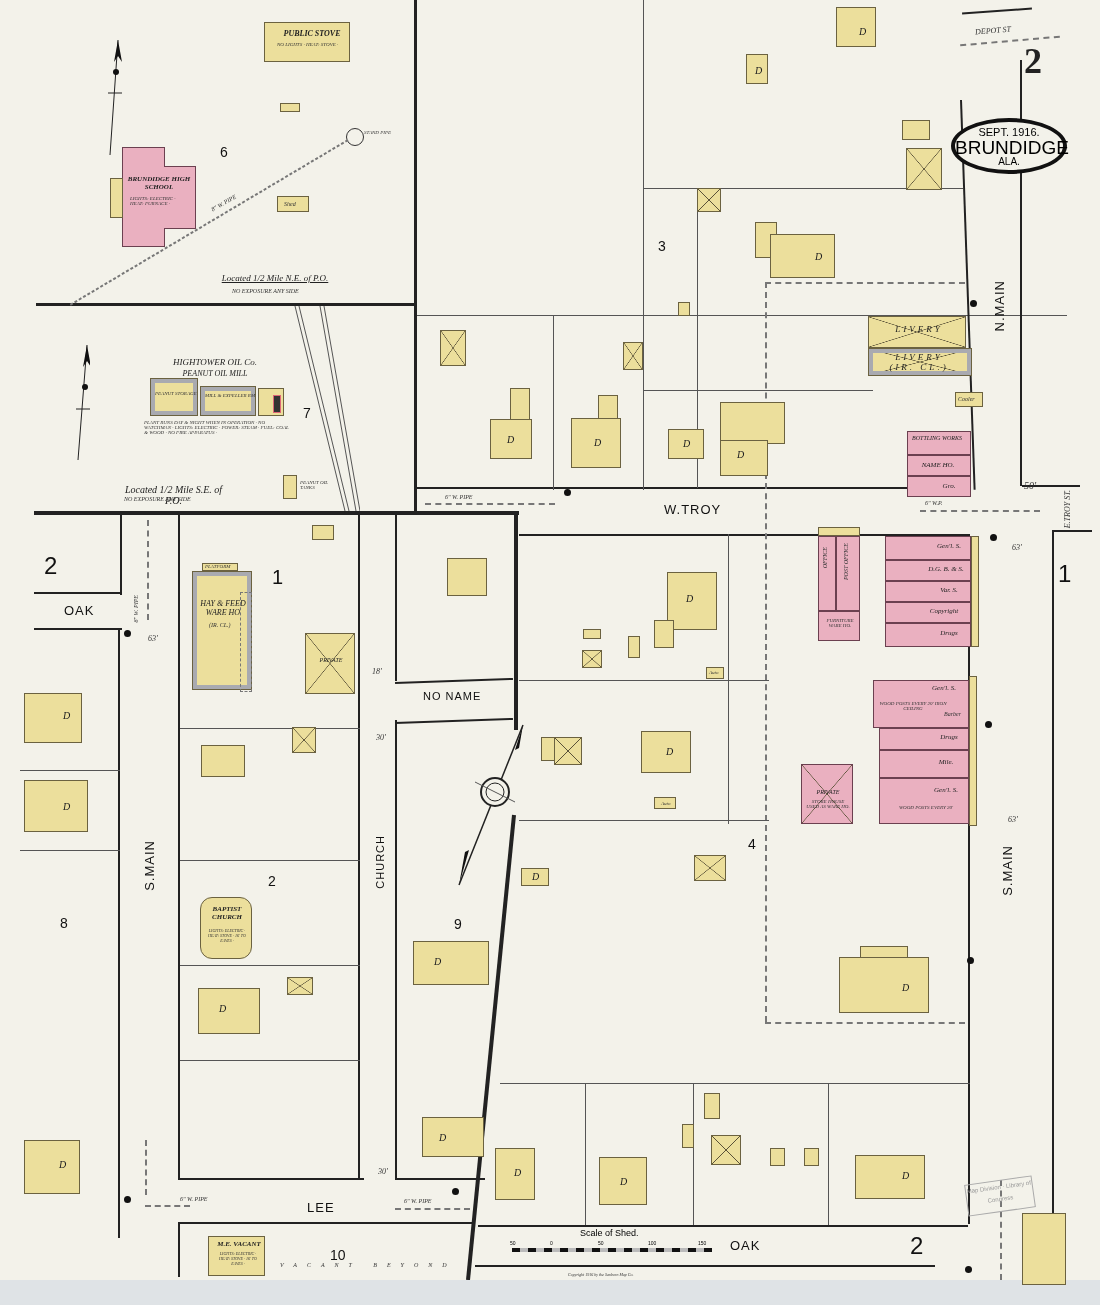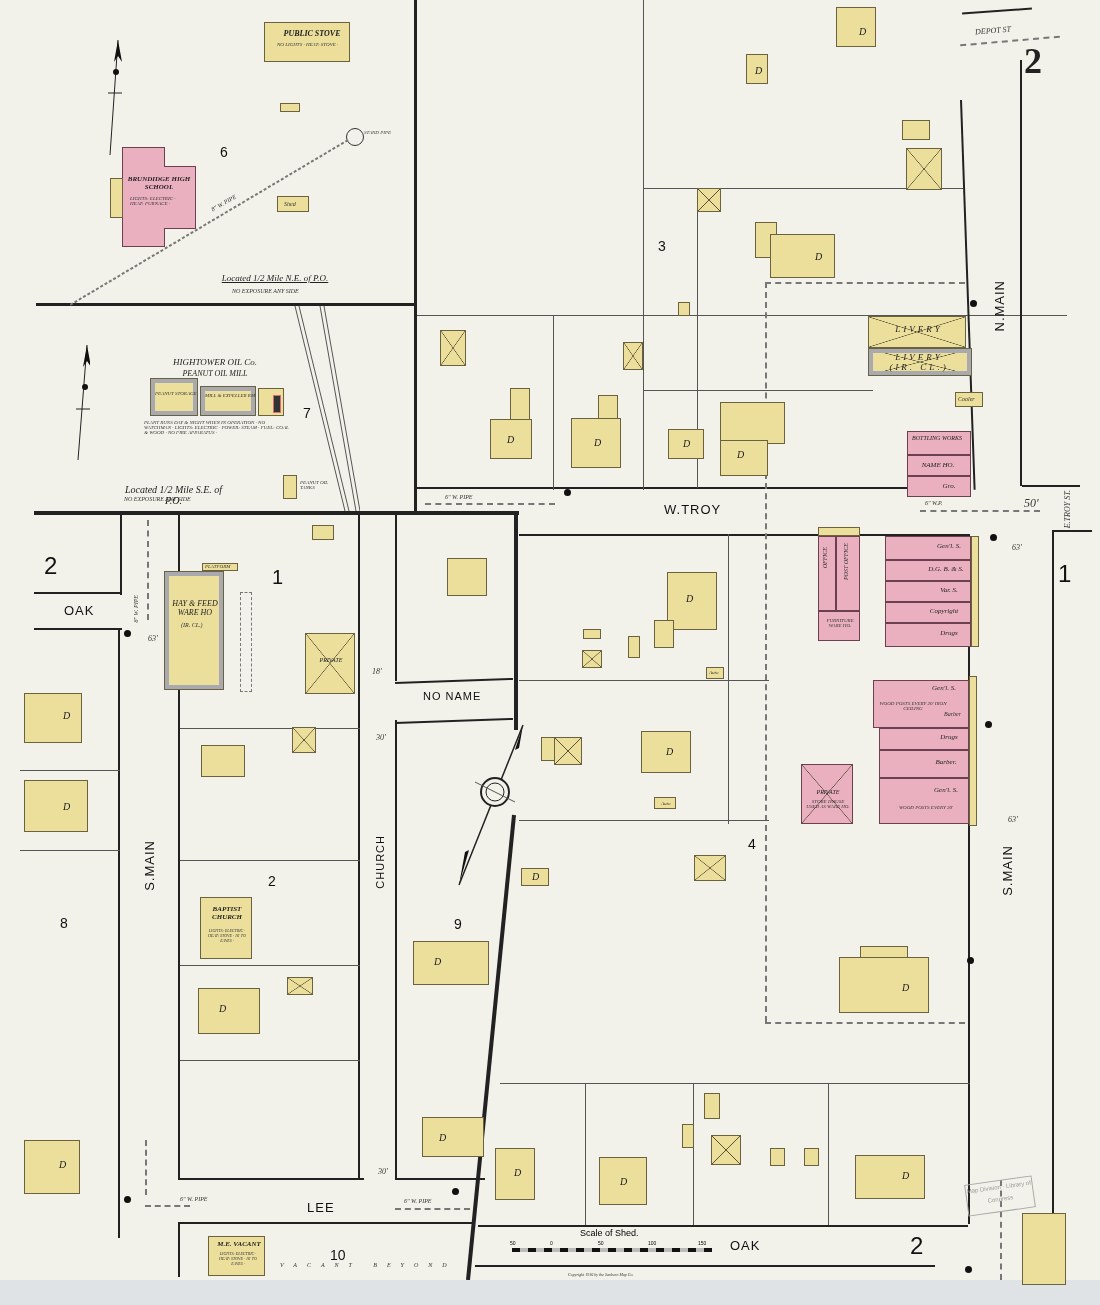--- a/index.html
+++ b/index.html
@@ -149,20 +149,25 @@
   <div class="thin" style="left:519px;top:680px;width:250px;height:1px;"></div>
   <div class="thin" style="left:519px;top:820px;width:250px;height:1px;"></div>
   <div class="thin" style="left:728px;top:534px;width:1px;height:290px;"></div>
   <div class="thin" style="left:500px;top:1083px;width:470px;height:1px;"></div>
   <div class="line" style="left:478px;top:1225px;width:490px;height:2px;"></div>
   <div class="line" style="left:475px;top:1265px;width:460px;height:2px;"></div>
   <div class="thin" style="left:585px;top:1083px;width:1px;height:142px;"></div>
   <div class="thin" style="left:693px;top:1083px;width:1px;height:142px;"></div>
   <div class="thin" style="left:828px;top:1083px;width:1px;height:142px;"></div>
 
+  <div class="abs" style="left:951px;top:118px;width:116px;height:56px;border:4px solid #111;border-radius:50%;box-sizing:border-box;background:#f3f2ea;">
+    <div class="abs" style="left:0;top:4px;width:108px;text-align:center;font-size:11px;font-family:'Liberation Sans',sans-serif;">SEPT. 1916.</div>
+    <div class="abs" style="left:0;top:15px;width:108px;text-align:center;font-size:19px;font-family:'Liberation Sans',sans-serif;">BRUNDIDGE</div>
+    <div class="abs" style="left:0;top:34px;width:108px;text-align:center;font-size:10px;font-family:'Liberation Sans',sans-serif;">ALA.</div>
+  </div>
   <div class="abs" style="left:1024px;top:40px;font-family:'Liberation Serif',serif;font-size:36px;font-weight:bold;color:#222;">2</div>
   <div class="tiny" style="left:975px;top:26px;font-size:8px;transform:rotate(-5deg);">DEPOT ST</div>
   <div class="dash" style="left:960px;top:40px;width:100px;transform:rotate(-5deg);"></div>
 
   <div class="street vert" style="left:992px;top:280px;">N.MAIN</div>
   <div class="street vert" style="left:1000px;top:845px;">S.MAIN</div>
   <div class="street vert" style="left:142px;top:840px;">S.MAIN</div>
   <div class="street" style="left:664px;top:502px;">W.TROY</div>
   <div class="tiny vert" style="left:1063px;top:490px;font-size:8px;">E.TROY ST.</div>
   <div class="street" style="left:64px;top:603px;">OAK</div>
@@ -265,21 +270,21 @@
 
   <div class="brick" style="left:873px;top:680px;width:96px;height:48px;">
     <div class="lbl" style="left:50px;top:4px;width:40px;">Gen'l. S.</div>
     <div class="tiny" style="left:4px;top:20px;width:70px;font-size:5px;text-align:center;">WOOD POSTS EVERY 20' IRON CEILING</div>
     <div class="tiny" style="left:70px;top:30px;">Barber</div>
   </div>
   <div class="brick" style="left:879px;top:728px;width:90px;height:22px;">
       <div class="lbl" style="left:54px;top:5px;width:30px;">Drugs</div>
     </div>
   <div class="brick" style="left:879px;top:750px;width:90px;height:28px;">
-      <div class="lbl" style="left:48px;top:8px;width:36px;">Barber.</div>
+      <div class="lbl" style="left:48px;top:8px;width:36px;">Mile.</div>
     </div>
   <div class="brick" style="left:879px;top:778px;width:90px;height:46px;">
     <div class="lbl" style="left:46px;top:8px;width:40px;">Gen'l. S.</div>
     <div class="tiny" style="left:8px;top:26px;width:76px;font-size:5px;text-align:center;">WOOD POSTS EVERY 20'</div>
   </div>
   <div class="bldg" style="left:969px;top:676px;width:8px;height:150px;"></div>
   <div class="brick xbox" style="left:801px;top:764px;width:52px;height:60px;">
     <div class="lbl" style="left:6px;top:24px;width:40px;font-size:6px;">PRIVATE</div>
     <div class="tiny" style="left:4px;top:34px;width:44px;font-size:5px;text-align:center;">STORE HOUSE USED AS WARE HO.</div>
   </div>
@@ -309,32 +314,32 @@
   <div class="bldg" style="left:839px;top:957px;width:90px;height:56px;">
       <div class="dtag" style="left:62px;top:24px;">D</div>
     </div>
   <div class="bldg" style="left:860px;top:946px;width:48px;height:12px;"></div>
 
   <div class="bldg" style="left:312px;top:525px;width:22px;height:15px;"></div>
   <div class="bldg" style="left:447px;top:558px;width:40px;height:38px;"></div>
   <div class="bldg" style="left:202px;top:563px;width:36px;height:8px;">
       <div class="tiny" style="left:2px;top:0px;font-size:5px;">PLATFORM</div>
     </div>
-  <div class="bldg ironclad" style="left:164px;top:571px;width:60px;height:119px;">
+  <div class="bldg ironclad" style="left:192px;top:571px;width:60px;height:119px;">
     <div class="lbl" style="left:6px;top:28px;width:48px;font-size:8px;">HAY &amp; FEED WARE HO</div>
     <div class="tiny" style="left:16px;top:50px;">(IR. CL.)</div>
   </div>
   <div class="abs" style="left:240px;top:592px;width:10px;height:98px;border:1px dashed #777;"></div>
   <div class="bldg xbox" style="left:305px;top:633px;width:50px;height:61px;">
       <div class="lbl" style="left:5px;top:23px;width:40px;font-size:6px;">PRIVATE</div>
     </div>
 
   <div class="bldg" style="left:201px;top:745px;width:44px;height:32px;"></div>
   <div class="bldg xbox" style="left:292px;top:727px;width:24px;height:26px;"></div>
-  <div class="bldg" style="left:200px;top:897px;width:52px;height:62px;">
+  <div class="bldg" style="left:200px;top:897px;width:52px;height:62px;border-radius:12px;">
     <div class="lbl" style="left:6px;top:8px;width:40px;font-size:7px;font-weight:bold;">BAPTIST CHURCH</div>
     <div class="tiny" style="left:4px;top:30px;width:44px;font-size:4px;text-align:center;">LIGHTS: ELECTRIC · HEAT: STOVE · 16' TO EAVES ·</div>
   </div>
   <div class="bldg" style="left:198px;top:988px;width:62px;height:46px;">
       <div class="dtag" style="left:20px;top:14px;">D</div>
     </div>
   <div class="bldg xbox" style="left:287px;top:977px;width:26px;height:18px;"></div>
 
   <div class="bldg" style="left:413px;top:941px;width:76px;height:44px;">
       <div class="dtag" style="left:20px;top:14px;">D</div>
@@ -406,21 +411,21 @@
   <div class="dash" style="left:145px;top:1205px;width:45px;"></div>
   <div class="tiny" style="left:180px;top:1196px;">6" W. PIPE</div>
   <div class="dash" style="left:395px;top:1208px;width:75px;"></div>
   <div class="tiny" style="left:404px;top:1198px;">6" W. PIPE</div>
   <div class="dashv" style="left:1000px;top:1180px;height:100px;"></div>
 
   <div class="tiny" style="left:148px;top:634px;font-size:8px;">63'</div>
   <div class="tiny" style="left:372px;top:667px;font-size:8px;">18'</div>
   <div class="tiny" style="left:376px;top:733px;font-size:8px;">30'</div>
   <div class="tiny" style="left:378px;top:1167px;font-size:8px;">30'</div>
-  <div class="tiny" style="left:1024px;top:496px;font-size:12px;">50'</div>
+  <div class="tiny" style="left:1024px;top:480px;font-size:10px;">50'</div>
   <div class="tiny" style="left:1012px;top:543px;font-size:8px;">63'</div>
   <div class="tiny" style="left:1008px;top:815px;font-size:8px;">63'</div>
 
   <div class="abs" style="left:510px;top:1228px;width:230px;height:30px;">
     <div class="abs" style="left:70px;top:0;font-size:9px;">Scale of Shed.</div>
     <div class="abs" style="left:0;top:12px;font-size:5px;">50</div>
     <div class="abs" style="left:40px;top:12px;font-size:5px;">0</div>
     <div class="abs" style="left:88px;top:12px;font-size:5px;">50</div>
     <div class="abs" style="left:138px;top:12px;font-size:5px;">100</div>
     <div class="abs" style="left:188px;top:12px;font-size:5px;">150</div>

